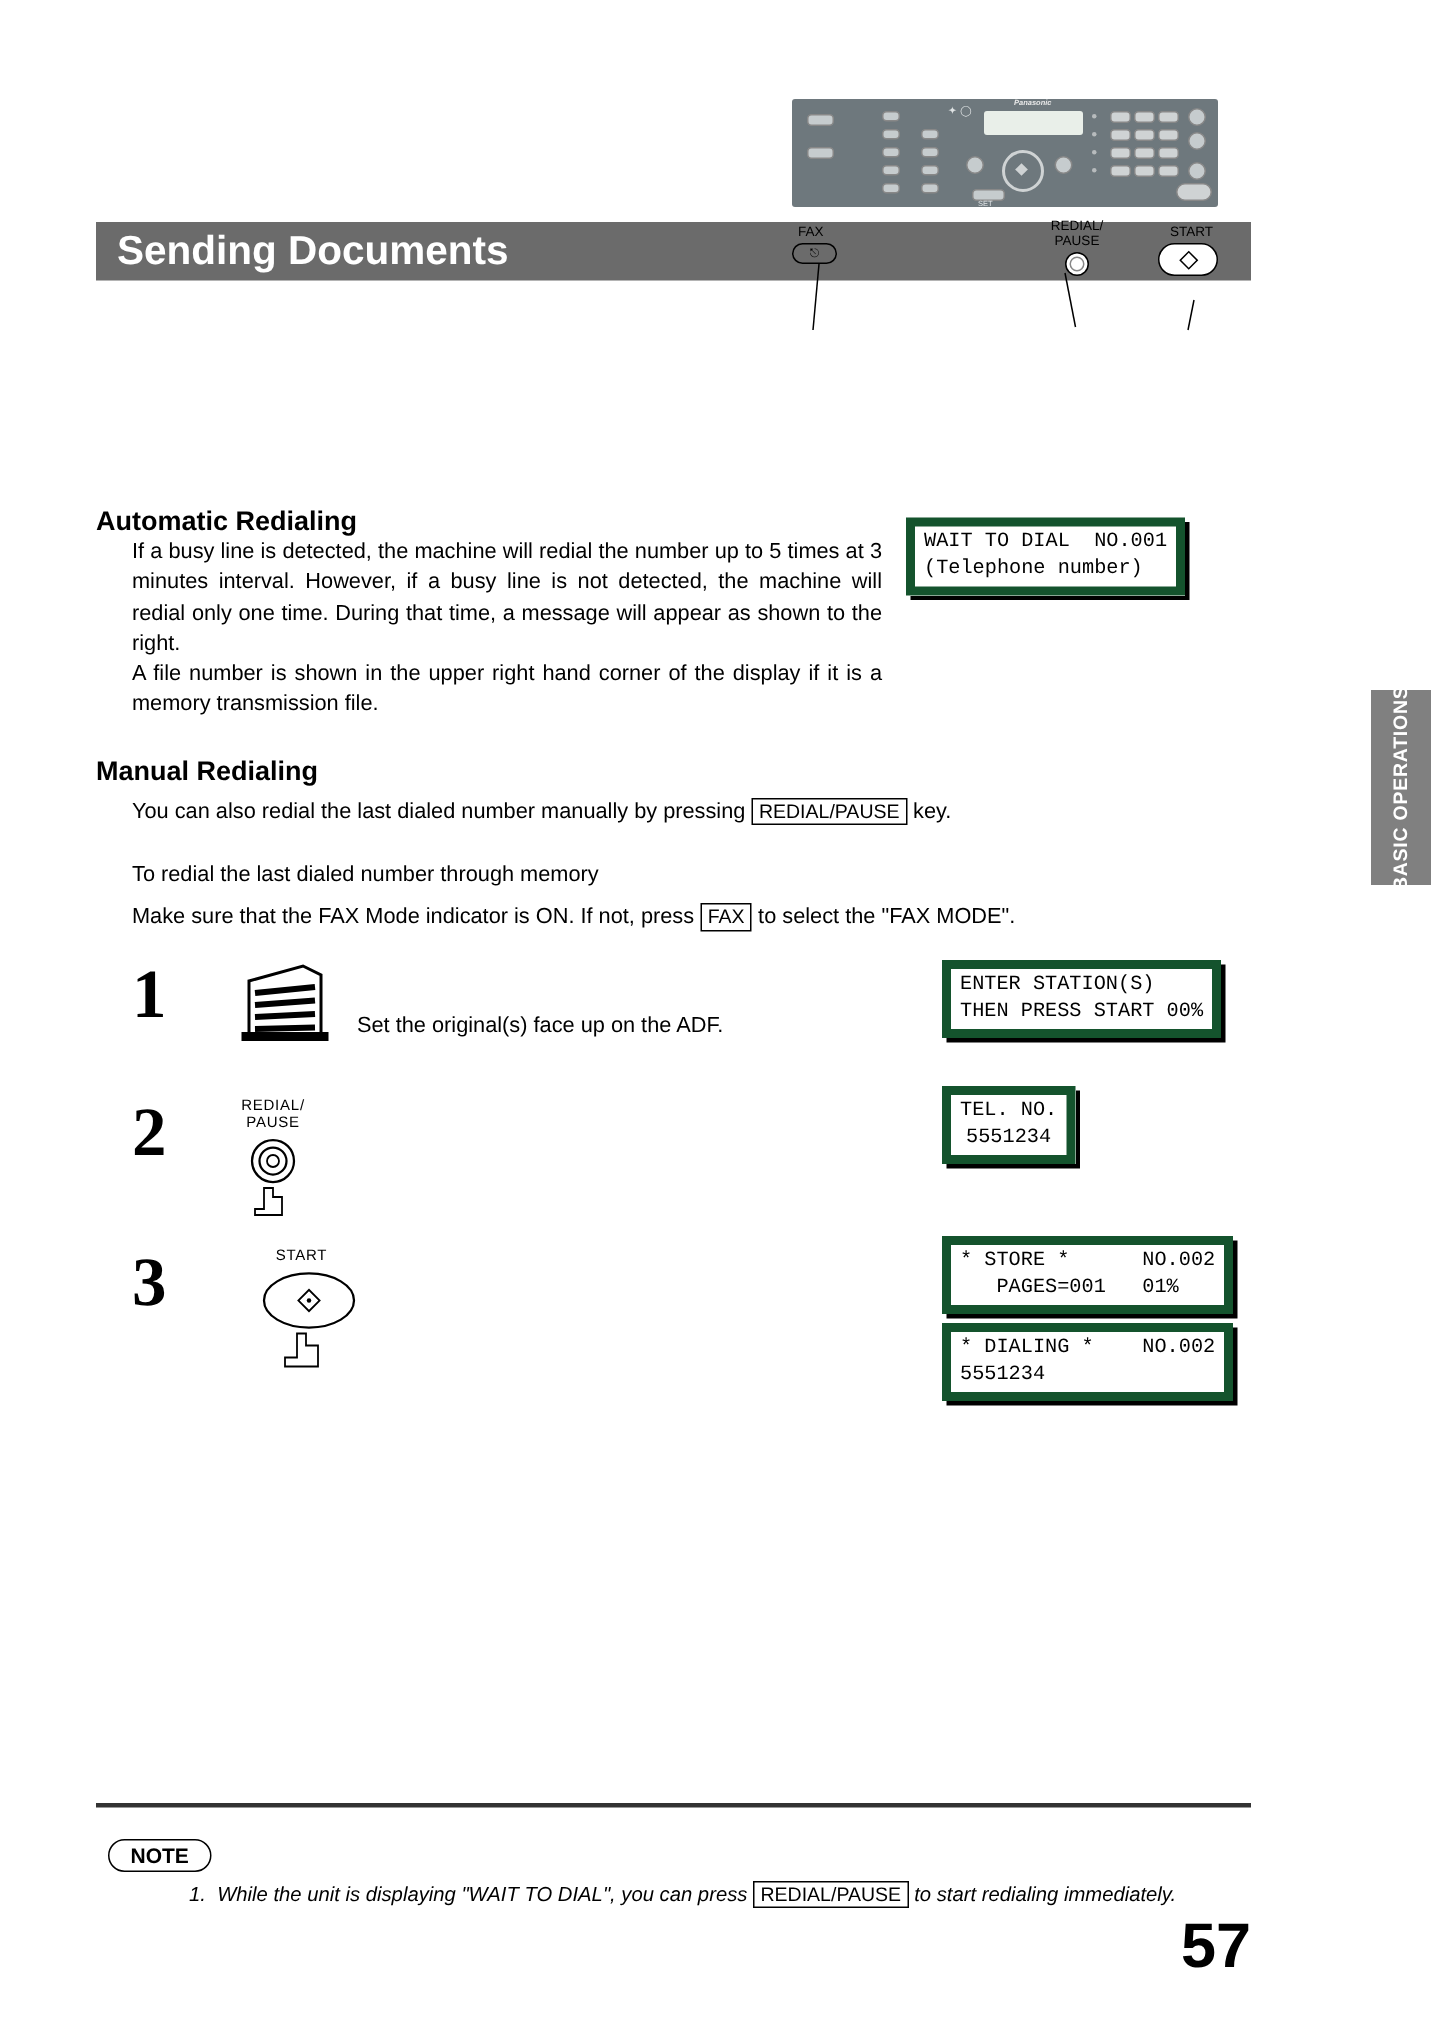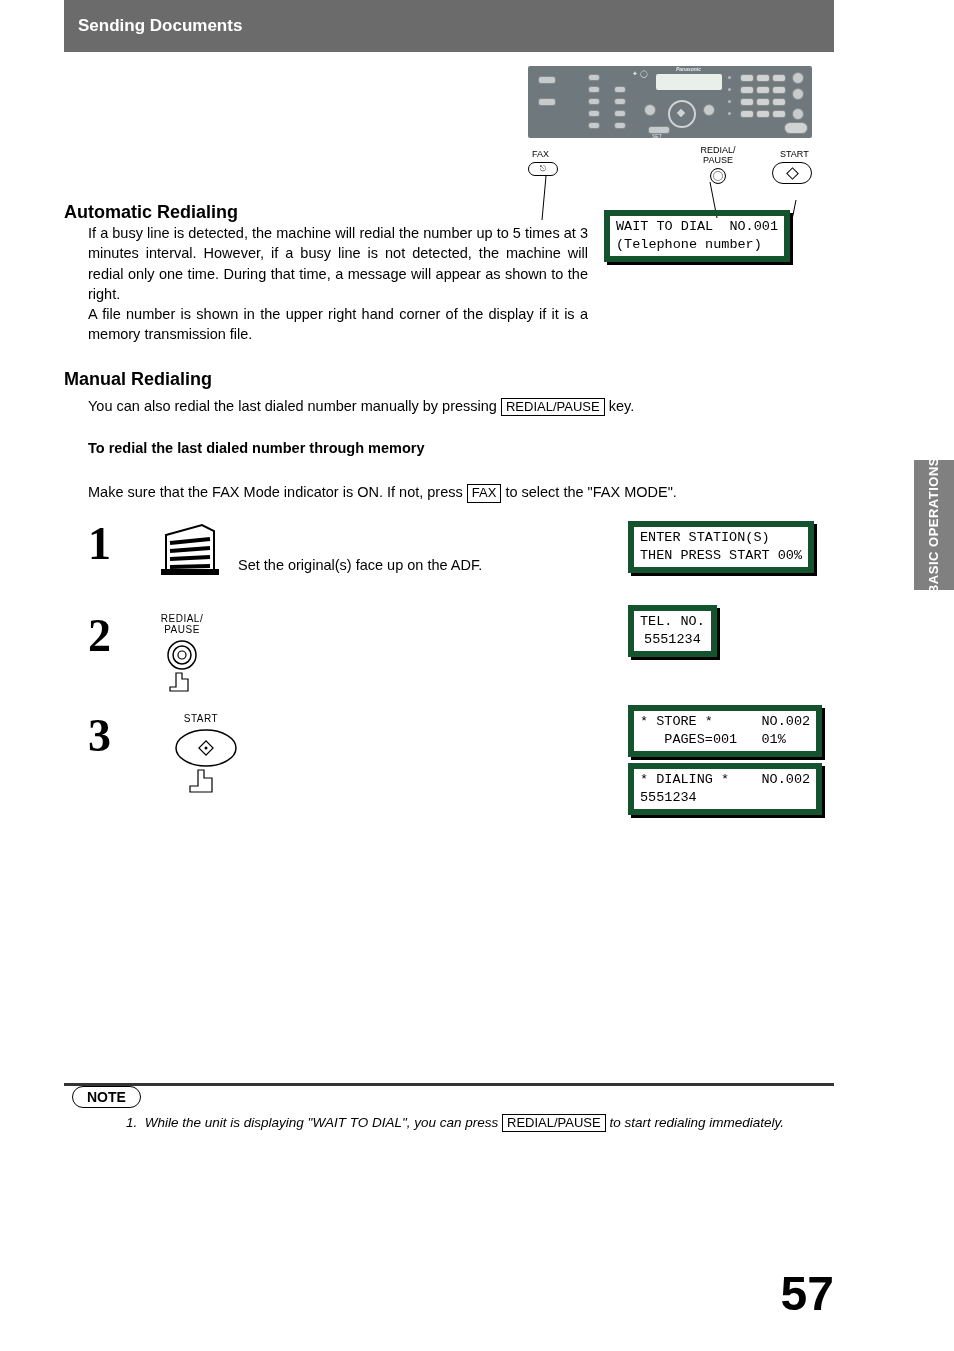--- a/index.html
+++ b/index.html
@@ -3,29 +3,29 @@
 <meta charset="utf-8">
 <style>
   html, body { margin:0; padding:0; }
   body { width:954px; height:1351px; background:#fff; font-family:Arial, Helvetica, sans-serif; color:#000; position:relative; }
 
   .page { position:absolute; left:64px; top:0; width:770px; height:1351px; }
 
   .sidebar-tab { position:absolute; right:0; top:460px; width:40px; height:130px; background:#808080; color:#fff; font-size:13px; font-weight:bold; display:flex; align-items:center; justify-content:center; }
   .sidebar-tab .rot { transform:rotate(-90deg); white-space:nowrap; letter-spacing:0.5px; text-align:center; line-height:15px; }
 
-  .title-bar { background:#6b6b6b; color:#fff; font-size:17px; font-weight:bold; padding:16px 14px; }
+  .title-bar { margin-top:148px; background:#6b6b6b; color:#fff; font-size:27px; font-weight:bold; padding:4px 14px; }
 
   .h2 { font-size:21px; font-weight:bold; margin-top:16px; }
   .h3 { font-size:18px; font-weight:bold; margin-top:34px; }
   .h3.manual { margin-top:24px; }
 
   .para { font-size:14.5px; line-height:1.4; text-align:justify; }
   .indent { margin-left:24px; }
-  .bold { font-weight:bold; }
+  .bold { font-weight:normal; }
 
   .row1 { display:flex; align-items:flex-start; }
   .row1 .left { width:500px; }
 
   
   .lcd { font-family:"Courier New", monospace; font-size:13.5px; line-height:1.35; border:6px solid #14532d; padding:2px 6px; box-shadow:3px 3px 0 #000; white-space:pre; display:inline-block; }
 
   .auto-lcd-wrap { position:absolute; left:540px; top:8px; }
 
   
@@ -34,24 +34,24 @@
   .steps { margin-left:24px; margin-top:18px; }
   .step { display:flex; align-items:flex-start; margin-bottom:18px; min-height:74px; }
   .stepno { font-size:46px; font-weight:bold; width:70px; line-height:1; font-family:"Times New Roman", serif; }
   .stepbody { flex:1; font-size:14.5px; }
 
   .adf-icon svg { display:block; }
 
   .steps-lcd-col { position:absolute; left:540px; top:0; width:200px; }
 
   .note-sep { margin-top:300px; height:3px; background:#333; width:770px; }
-  .note-pill { margin-top:0; display:inline-block; border:1.5px solid #000; border-radius:14px; padding:2px 14px; font-weight:bold; font-size:14px; margin-left:8px; }
+  .note-pill { margin-top:21px; display:inline-block; border:1.5px solid #000; border-radius:14px; padding:2px 14px; font-weight:bold; font-size:14px; margin-left:8px; }
   .note-text { font-size:13.5px; font-style:italic; margin-left:62px; margin-top:6px; line-height:1.4; }
 
-  .pageno { position:absolute; right:0; bottom:30px; font-size:48px; font-weight:bold; font-family:Arial, sans-serif; }
+  .pageno { position:absolute; right:0; bottom:30px; font-size:42px; font-weight:bold; font-family:Arial, sans-serif; }
 
   
   .panel-wrap { position:absolute; left:464px; top:-50px; width:310px; }
   .panel-body { width:284px; height:72px; background:#6e787d; border-radius:2px; position:relative; }
   .panel-disp { position:absolute; left:128px; top:8px; width:66px; height:16px; background:#e9efe9; border-radius:2px; }
   .panel-brand { position:absolute; left:148px; top:0; font-size:5px; font-weight:bold; color:#e8e8e8; font-style:italic; }
   .panel-btn { position:absolute; width:16px; height:6px; border-radius:3px; background:#c6ccce; border:1px solid #888; }
   .panel-circle { position:absolute; width:10px; height:10px; border-radius:50%; background:#c6ccce; border:1px solid #888; }
   .panel-numpad .k { position:absolute; width:12px; height:6px; border-radius:3px; background:#cfd3d4; border:1px solid #888; }
   .panel-start-oval { position:absolute; width:22px; height:10px; border-radius:6px; background:#cfd3d4; border:1px solid #888; }
@@ -187,21 +187,21 @@
 
   
   <div class="h3 manual">Manual Redialing</div>
   <div class="para indent" style="margin-top:6px;">
     <span>You can also redial the last dialed number manually by pressing </span>
     <span class="key">REDIAL/PAUSE</span>
     <span> key.</span>
   </div>
 
   <div class="para indent bold" style="margin-top:22px;">To redial the last dialed number through memory</div>
-  <div class="para indent" style="margin-top:24px;">
+  <div class="para indent" style="margin-top:8px;">
     <span>Make sure that the FAX Mode indicator is ON.  If not, press </span>
     <span class="key">FAX</span>
     <span> to select the "FAX MODE".</span>
   </div>
 
   
   <div class="steps steps-rel">
 
     <div class="step">
       <div class="stepno">1</div>

